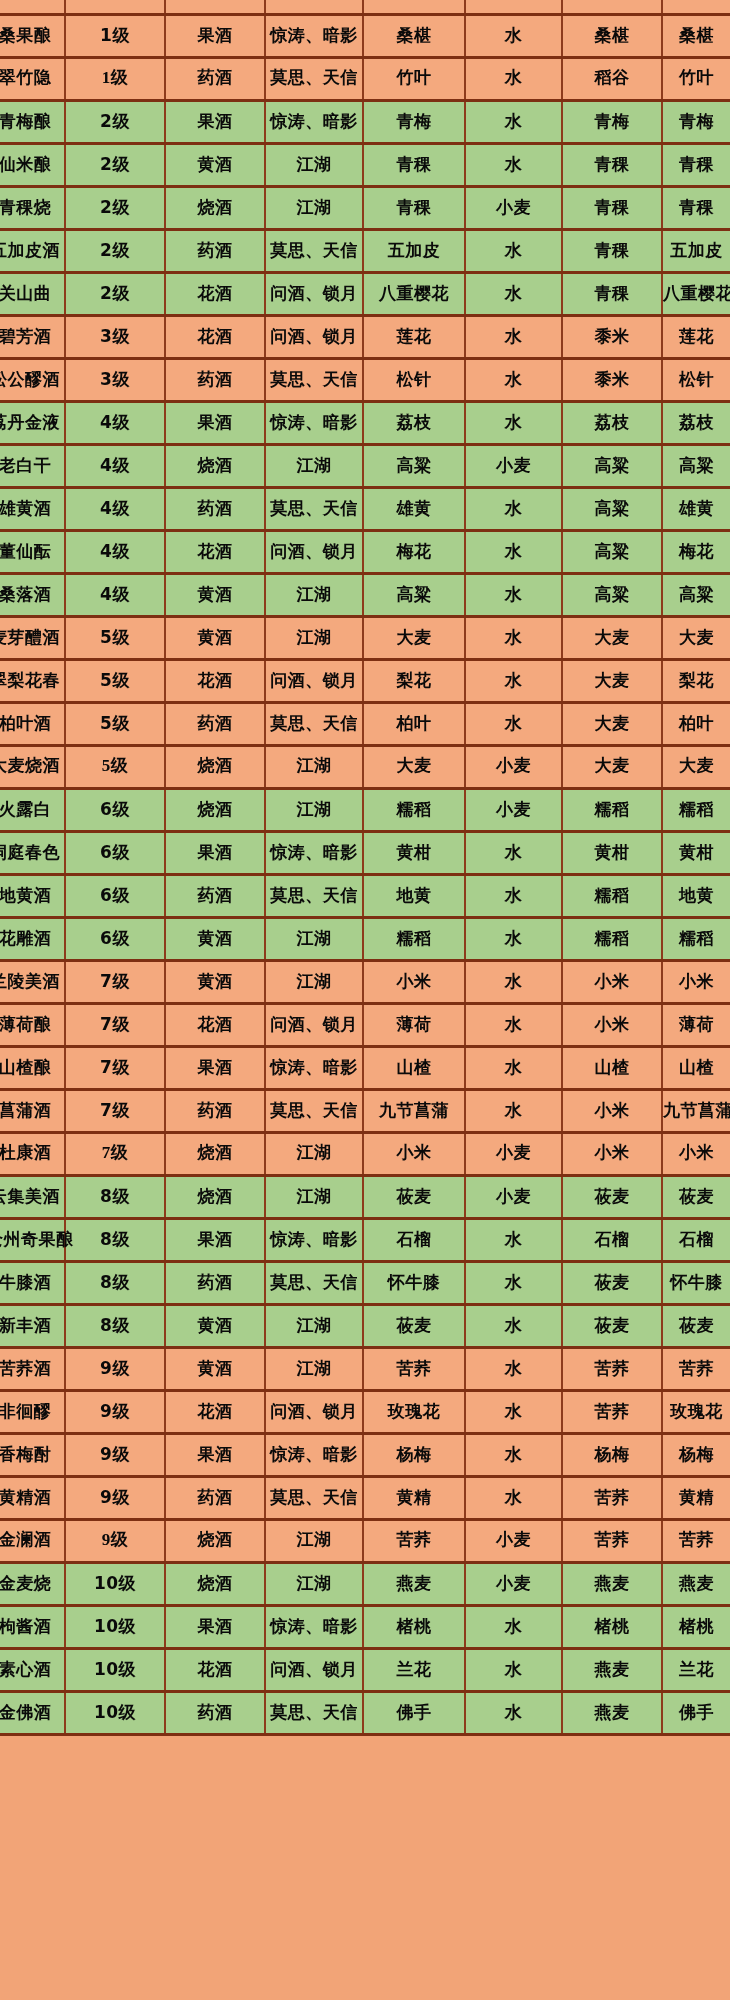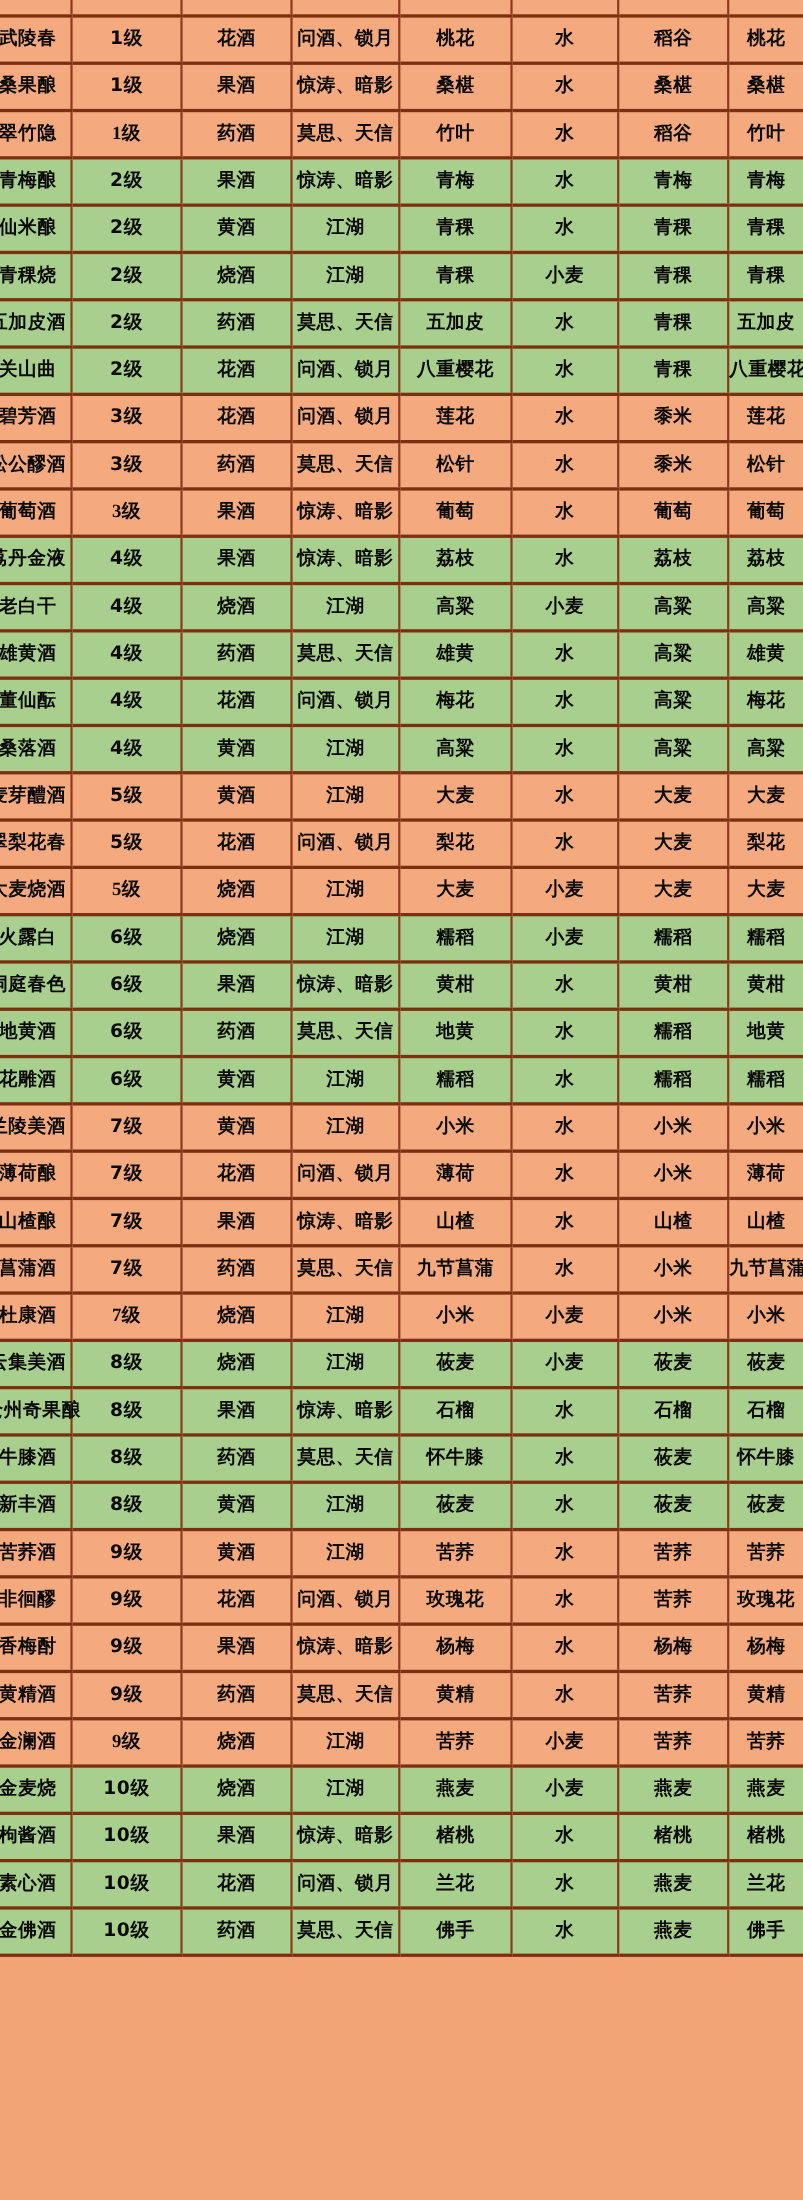--- a/index.html
+++ b/index.html
@@ -99,30 +99,20 @@
           <td class="col-name">稻香酒</td>
           <td>1级</td>
           <td>烧酒</td>
           <td>江湖</td>
           <td>稻谷</td>
           <td>小麦</td>
           <td>稻谷</td>
           <td class="col-last">稻谷</td>
         </tr>
         <tr class="band-orange">
-          <td class="col-name">武陵春</td>
-          <td>1级</td>
-          <td>花酒</td>
-          <td>问酒、锁月</td>
-          <td>桃花</td>
-          <td>水</td>
-          <td>稻谷</td>
-          <td class="col-last">桃花</td>
-        </tr>
-        <tr class="band-orange">
           <td class="col-name">桑果酿</td>
           <td>1级</td>
           <td>果酒</td>
           <td>惊涛、暗影</td>
           <td>桑椹</td>
           <td>水</td>
           <td>桑椹</td>
           <td class="col-last">桑椹</td>
         </tr>
         <tr class="band-orange group-end">
@@ -198,30 +188,20 @@
         <tr class="band-orange">
           <td class="col-name">松公醪酒</td>
           <td>3级</td>
           <td>药酒</td>
           <td>莫思、天信</td>
           <td>松针</td>
           <td>水</td>
           <td>黍米</td>
           <td class="col-last">松针</td>
         </tr>
-        <tr class="band-orange group-end">
-          <td class="col-name">葡萄酒</td>
-          <td>3级</td>
-          <td>果酒</td>
-          <td>惊涛、暗影</td>
-          <td>葡萄</td>
-          <td>水</td>
-          <td>葡萄</td>
-          <td class="col-last">葡萄</td>
-        </tr>
         <tr class="band-green">
           <td class="col-name">荔丹金液</td>
           <td>4级</td>
           <td>果酒</td>
           <td>惊涛、暗影</td>
           <td>荔枝</td>
           <td>水</td>
           <td>荔枝</td>
           <td class="col-last">荔枝</td>
         </tr>
@@ -277,20 +257,30 @@
         </tr>
         <tr class="band-orange">
           <td class="col-name">翠梨花春</td>
           <td>5级</td>
           <td>花酒</td>
           <td>问酒、锁月</td>
           <td>梨花</td>
           <td>水</td>
           <td>大麦</td>
           <td class="col-last">梨花</td>
+        </tr>
+        <tr class="band-orange">
+          <td class="col-name">柏叶酒</td>
+          <td>5级</td>
+          <td>药酒</td>
+          <td>莫思、天信</td>
+          <td>柏叶</td>
+          <td>水</td>
+          <td>大麦</td>
+          <td class="col-last">柏叶</td>
         </tr>
         <tr class="band-orange group-end">
           <td class="col-name">大麦烧酒</td>
           <td>5级</td>
           <td>烧酒</td>
           <td>江湖</td>
           <td>大麦</td>
           <td>小麦</td>
           <td>大麦</td>
           <td class="col-last">大麦</td>

